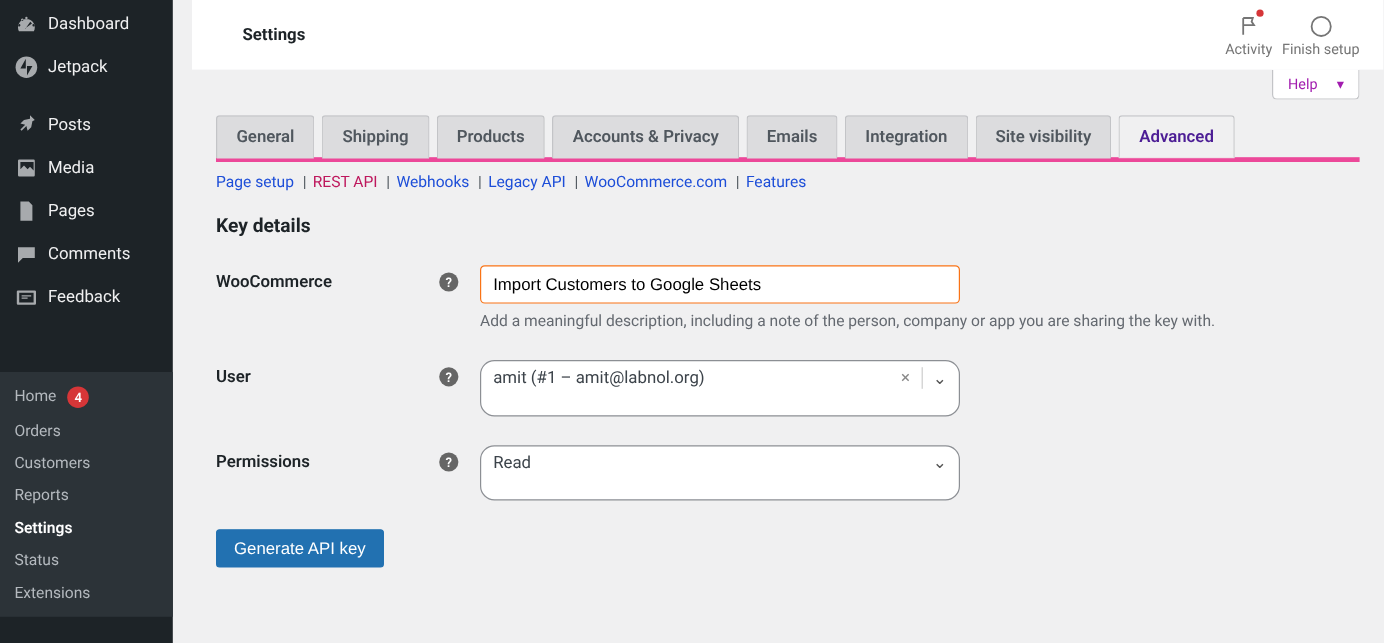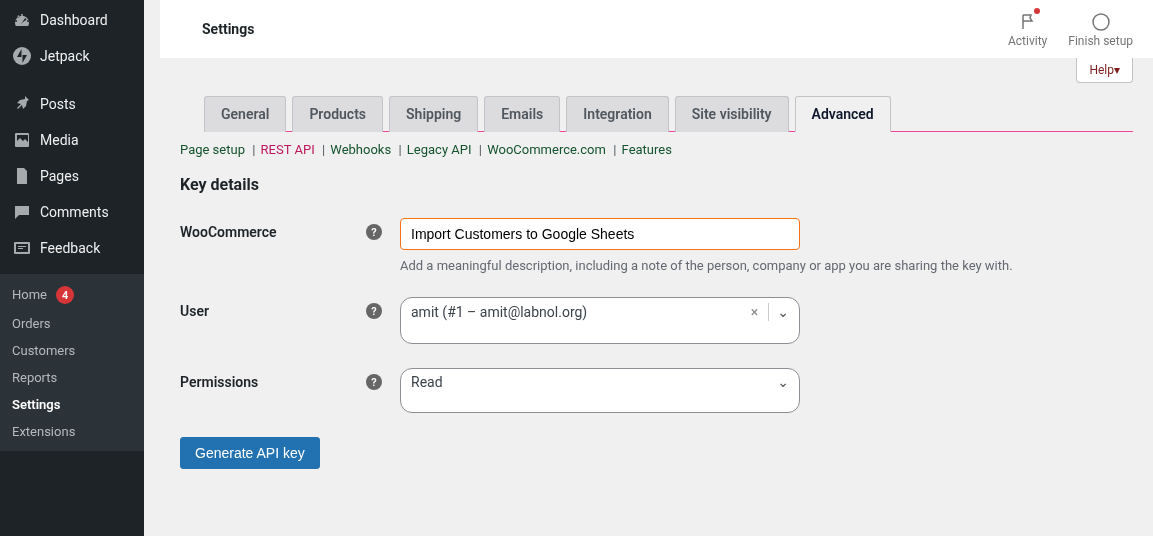--- a/index.html
+++ b/index.html
@@ -5,43 +5,43 @@
 * { margin: 0; padding: 0; box-sizing: border-box; }
 body { font-family: -apple-system, BlinkMacSystemFont, "Segoe UI", Roboto, sans-serif; font-size: 13px; color: #3c434a; background: #f0f0f1; width: 1153px; height: 536px; overflow: hidden; position: relative; }
 
 .sidebar { position: absolute; left: 0; top: 0; width: 144px; height: 536px; background: #1d2327; color: #f0f0f1; }
 .sidebar-item { display: flex; align-items: center; padding: 8px 12px; color: #f0f0f1; font-size: 14px; cursor: pointer; }
 .sidebar-item.first { padding-top: 10px; }
 .sidebar-item .icon { width: 20px; height: 20px; margin-right: 8px; display: flex; align-items: center; justify-content: center; color: #a7aaad; }
 .sidebar-item.active { background: #0073aa; color: #fff; }
 .sidebar-item.active .icon { color: #fff; }
 .sidebar-arrow { position: absolute; right: -8px; width: 0; height: 0; border-top: 8px solid transparent; border-bottom: 8px solid transparent; border-right: 8px solid #f0f0f1; }
-.submenu { background: #2c3338; padding: 6px 0; }
+.submenu { background: #2c3338; padding: 6px 0; margin-top: 36px; }
 .submenu-item { padding: 6px 12px; font-size: 13px; color: #b4b9be; cursor: pointer; }
 .submenu-item.current { color: #fff; font-weight: 600; }
 .badge { display: inline-flex; align-items: center; justify-content: center; min-width: 18px; height: 18px; padding: 0 5px; margin-left: 6px; background: #d63638; color: #fff; border-radius: 9px; font-size: 11px; font-weight: 600; }
 
 .main { position: absolute; left: 160px; top: 0; right: 0; bottom: 0; background: #f0f0f1; }
 .topbar { height: 58px; background: #fff; display: flex; align-items: center; padding: 0 20px; justify-content: space-between; }
 .topbar-title { font-size: 14px; font-weight: 700; color: #1d2327; padding-left: 22px; }
-.topbar-actions { display: flex; gap: 21px; }
+.topbar-actions { display: flex; gap: 8px; }
 .topbar-action { display: flex; flex-direction: column; align-items: center; font-size: 12px; color: #757575; cursor: pointer; }
 .topbar-action .ic { height: 24px; display: flex; align-items: center; justify-content: center; position: relative; }
 .red-dot { position: absolute; top: -2px; right: -2px; width: 6px; height: 6px; background: #d63638; border-radius: 50%; }
 
 .help-container { display: flex; justify-content: flex-end; padding: 0 20px; }
-.help-tab { background: #fff; border: 1px solid #c3c4c7; border-top: none; padding: 5px 12px; font-size: 12px; color: #7f1d1d; cursor: pointer; display: flex; align-items: center; gap: 0; border-radius: 0 0 4px 4px; }
+.help-tab { background: #fff; border: 1px solid #c3c4c7; border-top: none; padding: 5px 12px; font-size: 12px; color: #a21caf; cursor: pointer; display: flex; align-items: center; gap: 16px; border-radius: 0 0 4px 4px; }
 
 .content { padding: 12px 20px 20px 20px; }
-.tabs { display: flex; gap: 6px; border-bottom: 1px solid #ec4899; margin-left: 24px; }
+.tabs { display: flex; gap: 6px; border-bottom: 4px solid #ec4899; }
 .tab { background: #dcdcde; border: 1px solid #c3c4c7; border-bottom: none; padding: 9px 16px; font-size: 14px; font-weight: 600; color: #50575e; cursor: pointer; border-radius: 3px 3px 0 0; position: relative; top: 1px; }
-.tab.active { background: #f0f0f1; border-bottom: 1px solid #f0f0f1; color: #0f172a; }
+.tab.active { background: #f0f0f1; border-bottom: 1px solid #f0f0f1; color: #4c1d95; }
 
 .subtabs { padding: 10px 0; font-size: 13px; }
-.subtabs a { color: #14532d; text-decoration: none; }
+.subtabs a { color: #1d4ed8; text-decoration: none; }
 .subtabs .current { color: #be185d; font-weight: 400; }
 .subtabs .sep { color: #50575e; margin: 0 2px 0 4px; }
 
 .section-title { font-size: 16px; font-weight: 700; color: #1d2327; margin: 8px 0 24px 0; }
 
 .form-row { display: flex; align-items: flex-start; margin-bottom: 24px; }
 .form-label { width: 220px; display: flex; align-items: center; font-size: 14px; font-weight: 600; color: #1d2327; padding-top: 6px; }
 .help-icon { width: 16px; height: 16px; border-radius: 50%; background: #666; color: #fff; display: inline-flex; align-items: center; justify-content: center; font-size: 11px; margin-left: auto; margin-right: 18px; cursor: help; }
 .form-field { flex: 0 0 auto; }
 .text-input { width: 400px; padding: 7px 10px; border: 1px solid #f97316; border-radius: 4px; font-size: 14px; background: #fff; }
@@ -120,20 +120,21 @@
   <div style="height:8px"></div>
   <div class="submenu">
     <div class="submenu-item">
       <span>Home</span>
       <span class="badge">4</span>
     </div>
     <div class="submenu-item">Orders</div>
     <div class="submenu-item">Customers</div>
     <div class="submenu-item">Reports</div>
     <div class="submenu-item current">Settings</div>
+    <div class="submenu-item">Status</div>
     <div class="submenu-item">Extensions</div>
   </div>
 </div>
 
 <div class="main">
   <div class="topbar">
     <div class="topbar-title">Settings</div>
     <div class="topbar-actions">
       <div class="topbar-action">
         <span class="ic">
@@ -158,22 +159,23 @@
   <div class="help-container">
     <div class="help-tab">
       <span>Help</span>
       <span>▾</span>
     </div>
   </div>
 
   <div class="content">
     <div class="tabs">
       <div class="tab">General</div>
+      <div class="tab">Shipping</div>
       <div class="tab">Products</div>
-      <div class="tab">Shipping</div>
+      <div class="tab">Accounts &amp; Privacy</div>
       <div class="tab">Emails</div>
       <div class="tab">Integration</div>
       <div class="tab">Site visibility</div>
       <div class="tab active">Advanced</div>
     </div>
 
     <div class="subtabs">
       <a href="#">Page setup</a>
       <span class="sep">|</span>
       <span class="current">REST API</span>

